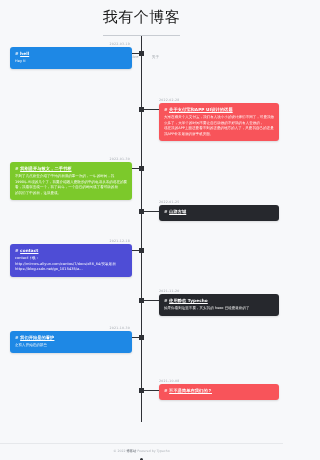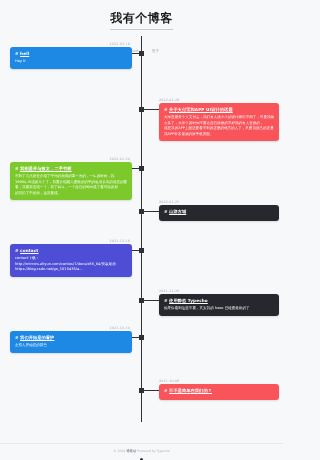--- a/index.html
+++ b/index.html
@@ -8,23 +8,23 @@
     background:#f7f8fa;
     font-family:"DejaVu Sans","Liberation Sans",sans-serif;
     overflow:hidden;
     position:relative;
   }
   .page{position:relative;width:283px;height:460px;}
 
   
   .header{padding-top:7px;text-align:center;}
   .site-title{
-    font-size:12px;font-weight:bold;color:#1a1a1a;
+    font-size:15px;font-weight:normal;color:#1a1a1a;
     letter-spacing:.5px;display:inline-block;
-    border-bottom:1px solid #c8ccd2;padding-bottom:2px;
+    border-bottom:1px solid #c8ccd2;padding-bottom:8px;
   }
   .nav{margin-top:7px;text-align:center;}
   .nav a{
     font-size:3.6px;color:#9aa0a6;text-decoration:none;
     margin:0 4px;letter-spacing:.2px;
   }
 
   
   .timeline{position:absolute;left:0;top:34px;width:283px;height:392px;}
   .axis{

